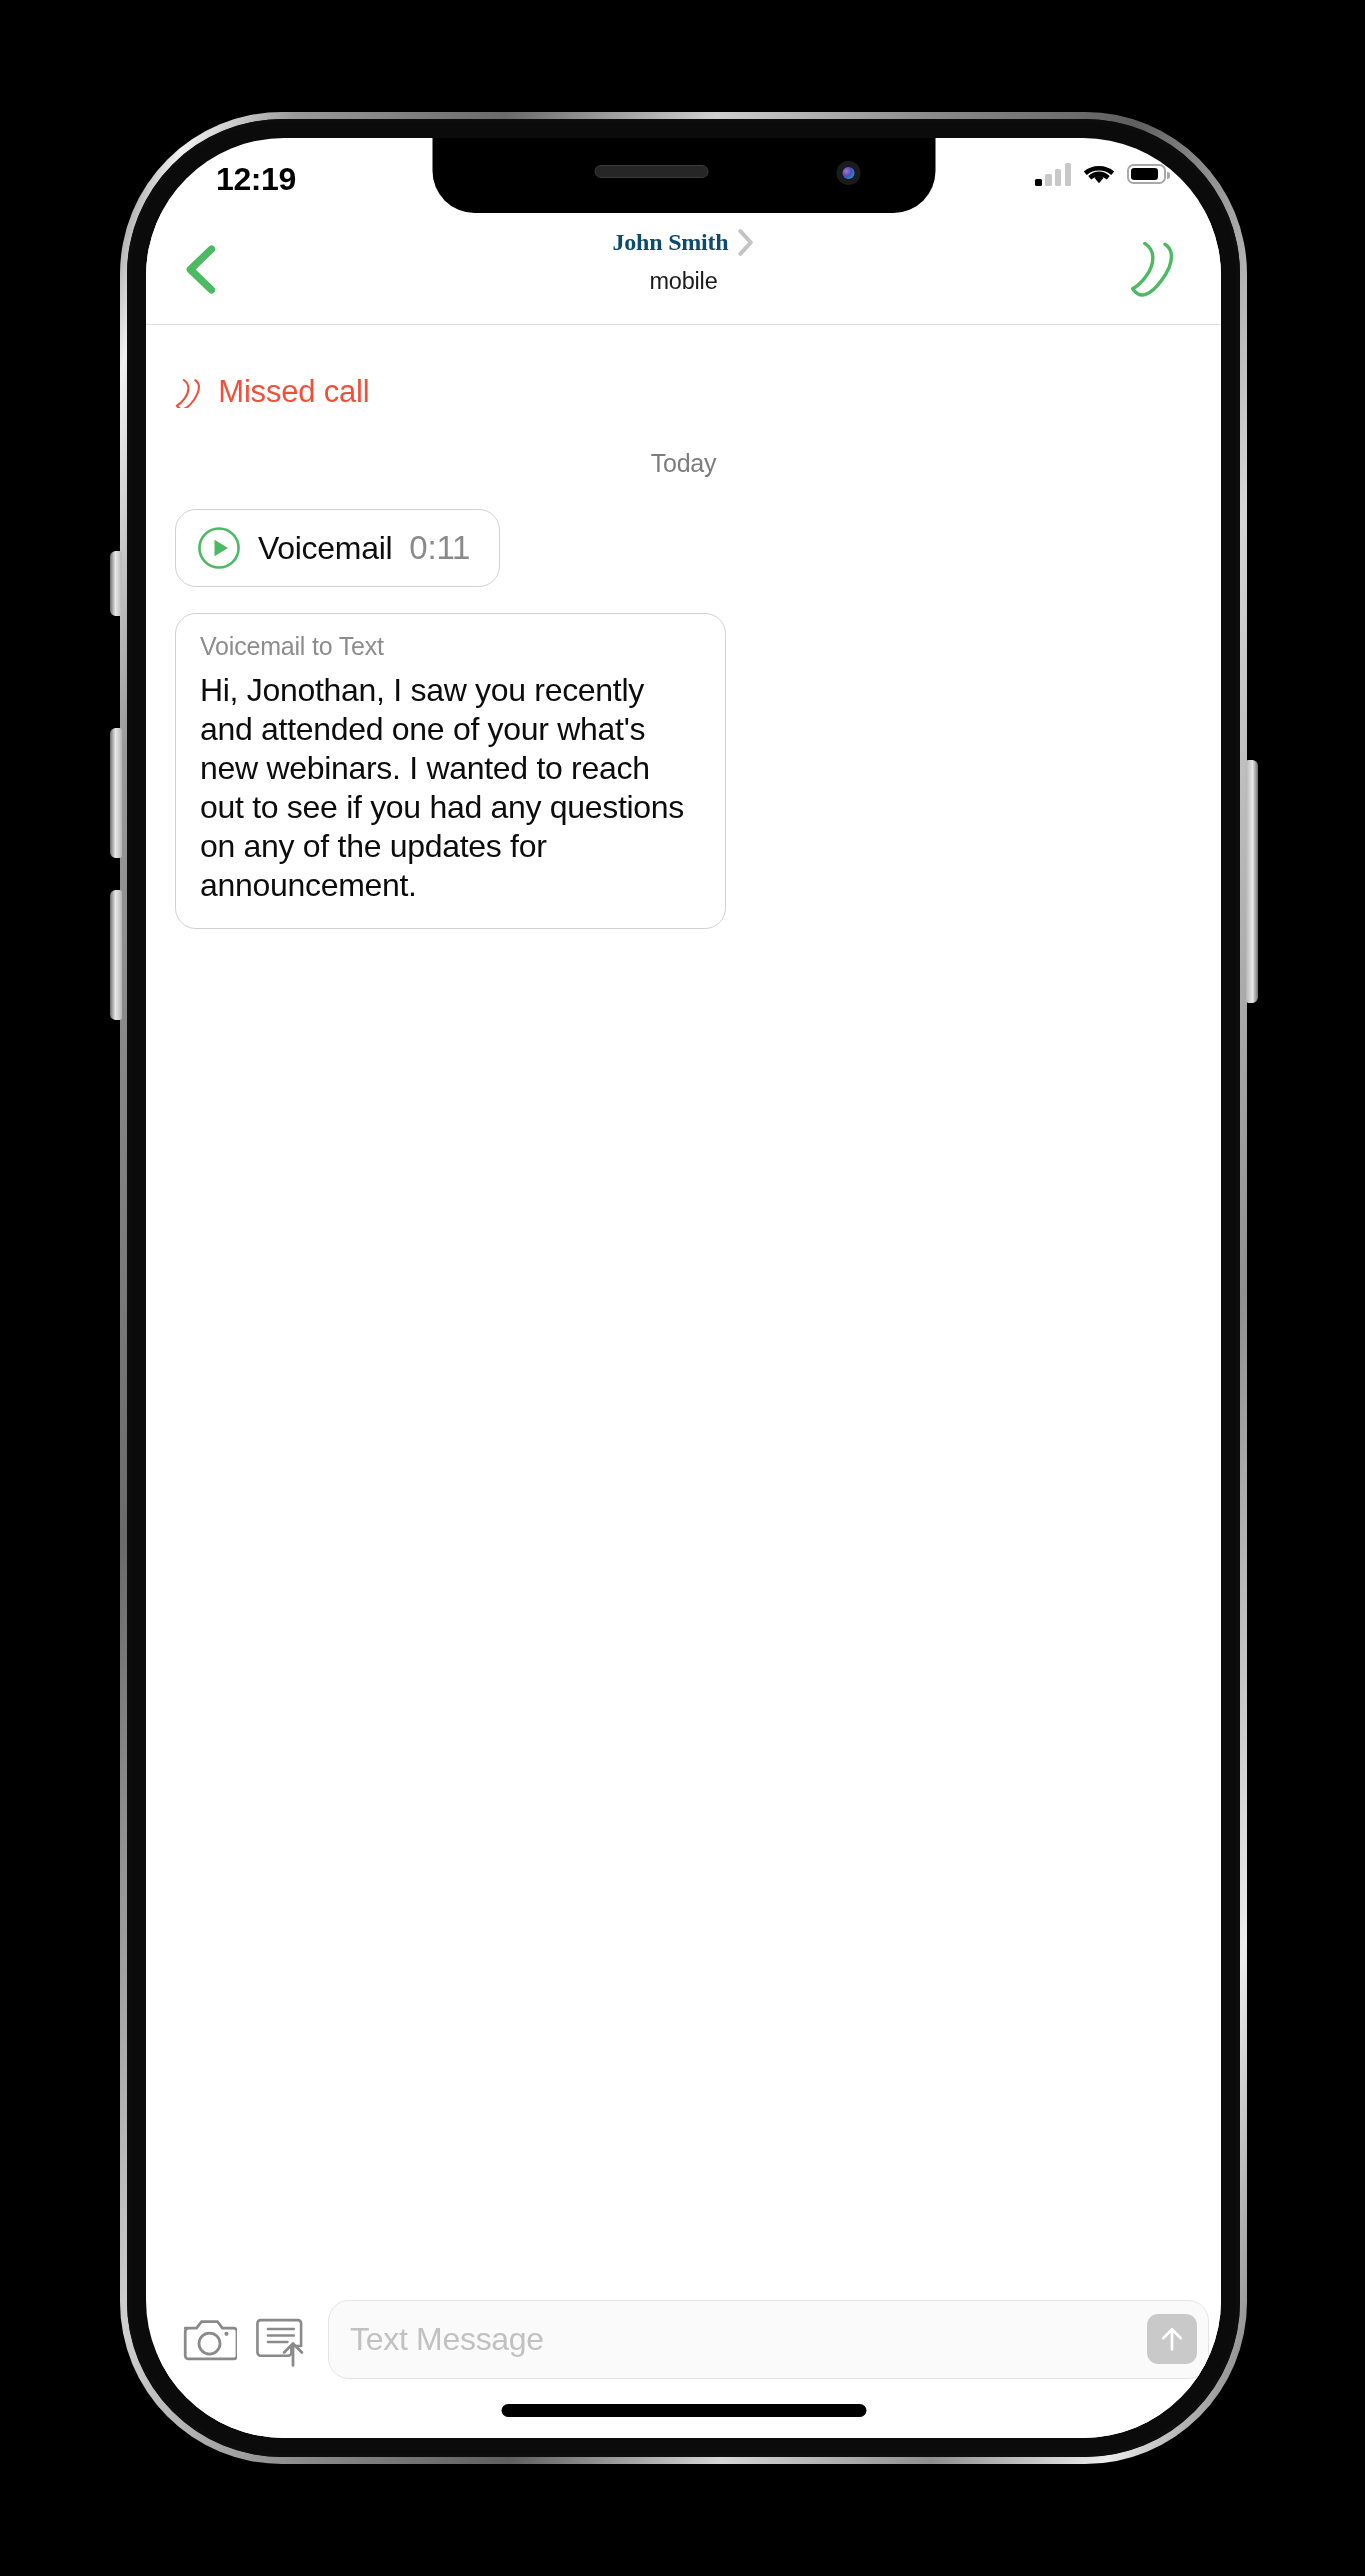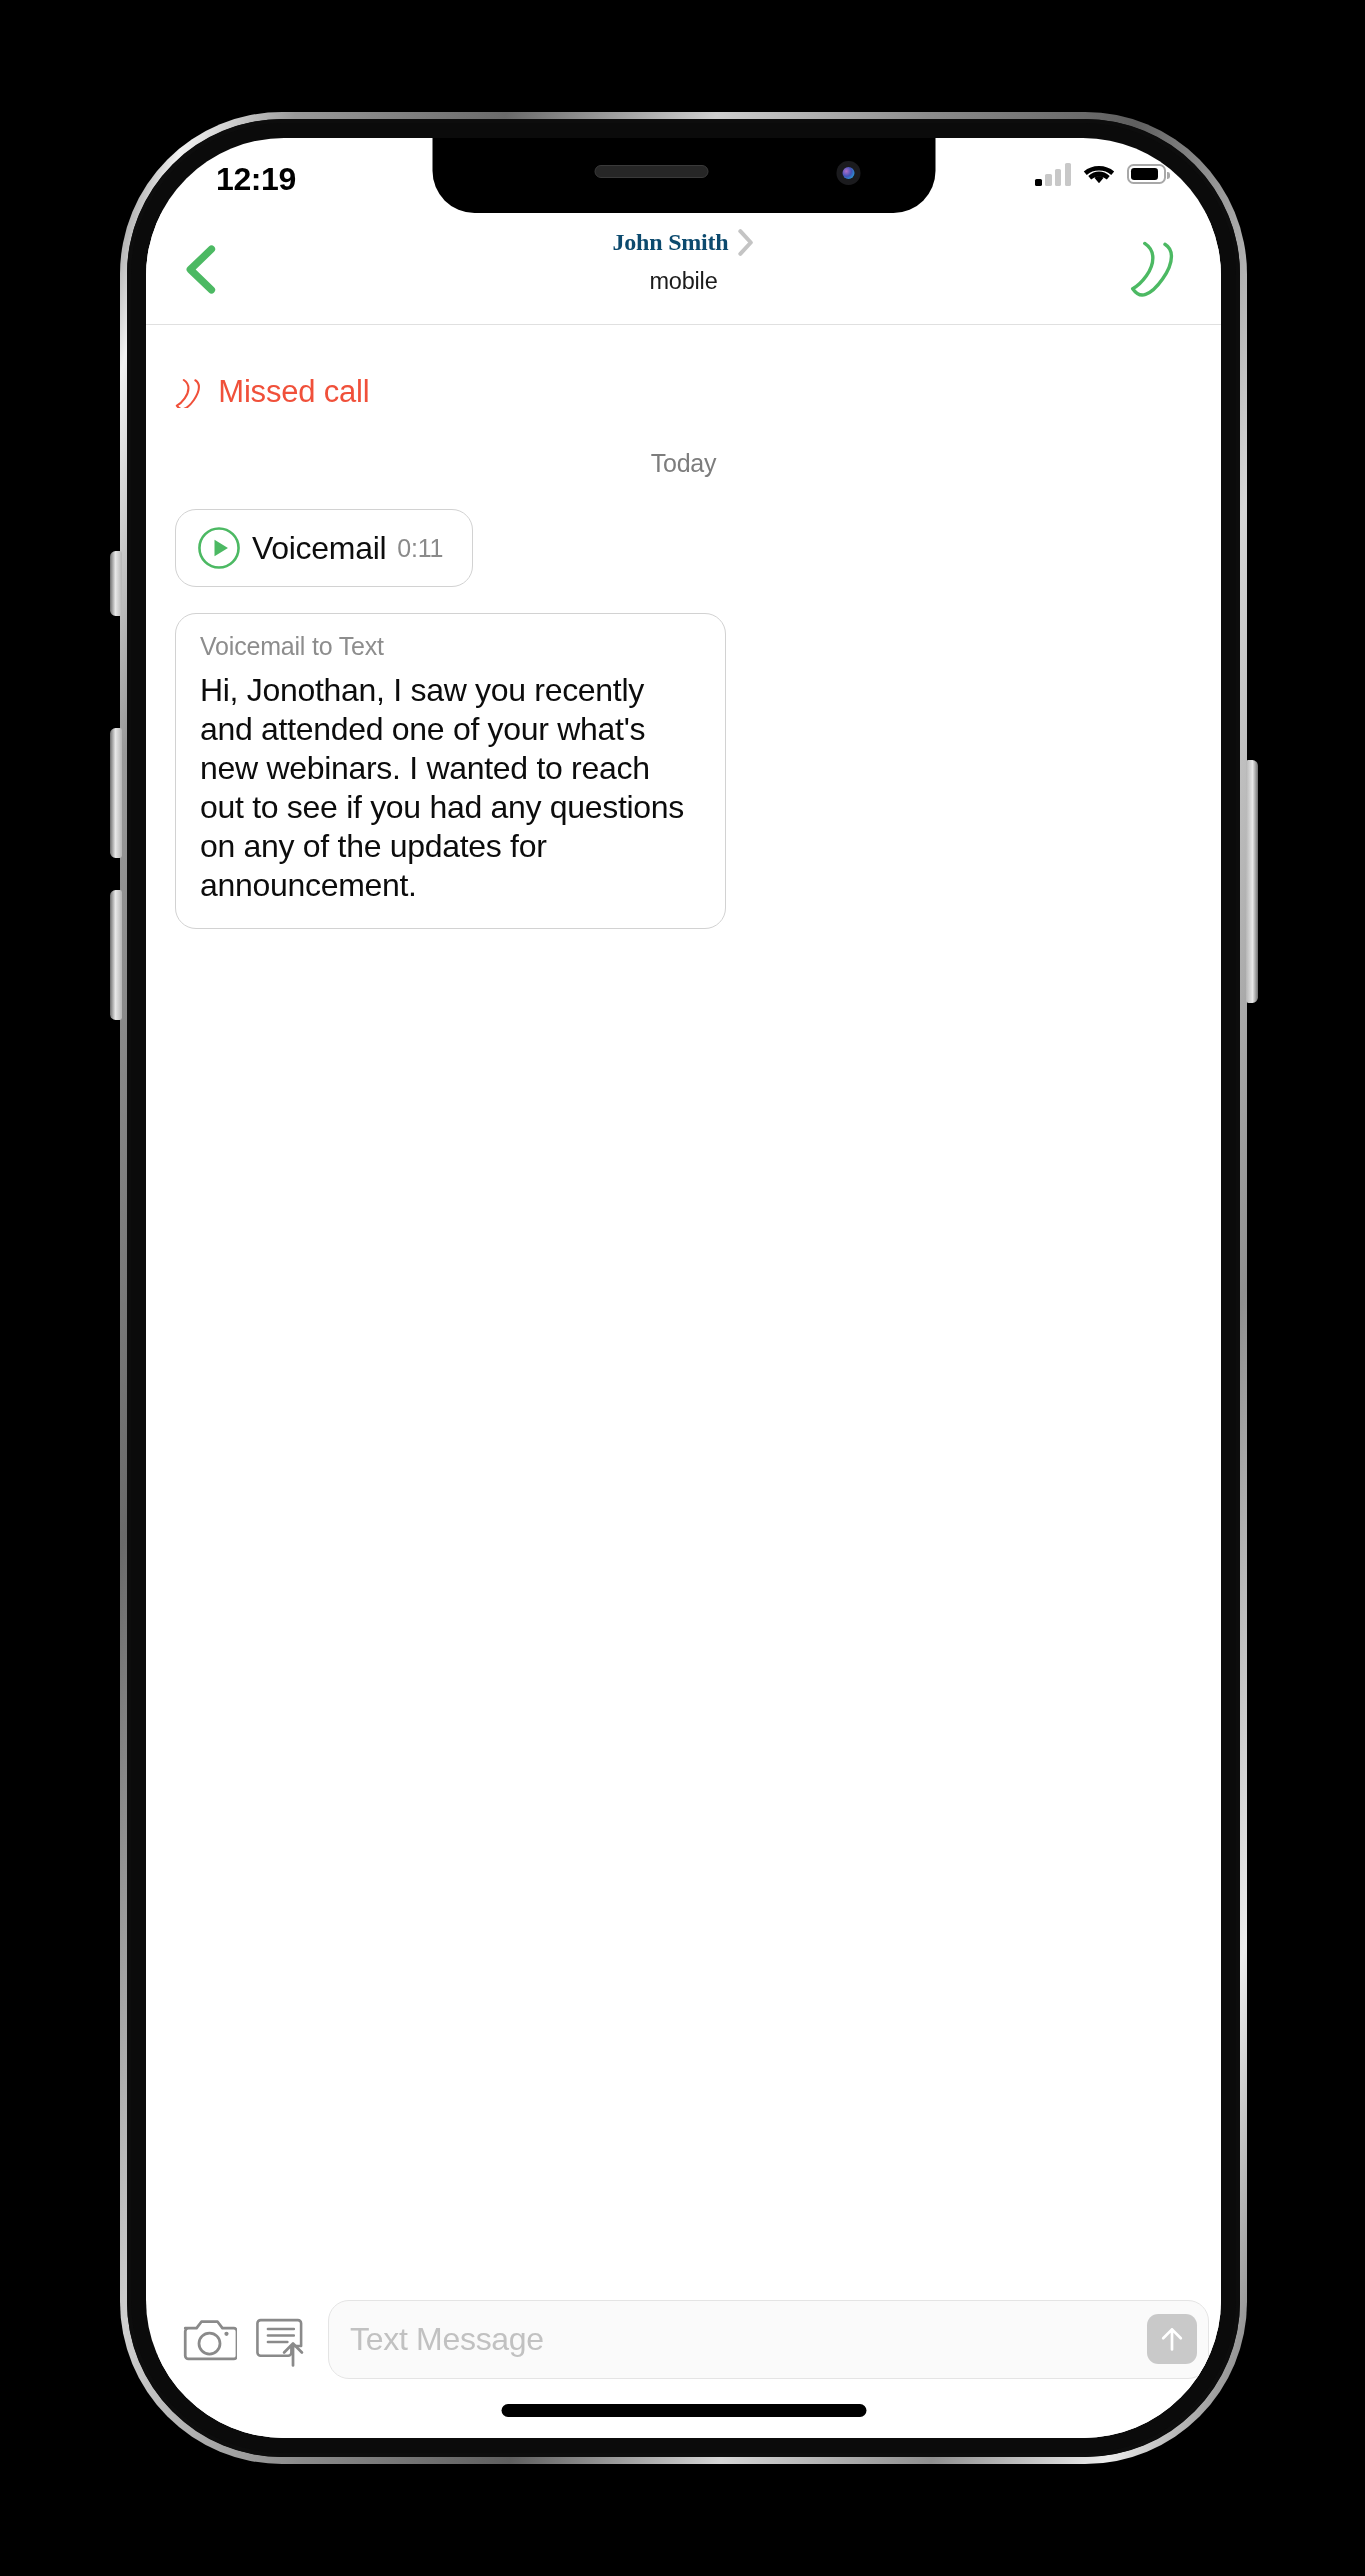--- a/index.html
+++ b/index.html
@@ -274,35 +274,35 @@
     gap: 11.3px;
     margin: 49px 0 0 29px;
     font-size: 31px;
     color: #f0503a;
     letter-spacing: -0.2px;
   }
 
   #voicemail-bubble {
     display: inline-flex;
     align-items: center;
-    gap: 11px;
+    gap: 17px;
     margin: 31px 0 0 29px;
     padding: 16px 29px 16px 21px;
     border: 1.6px solid #d2d2d2;
     border-radius: 21px;
     background: #fff;
     cursor: pointer;
   }
   #voicemail-label {
     font-size: 32px;
     color: #0d0d0d;
     letter-spacing: -0.3px;
   }
   #voicemail-duration {
-    font-size: 25px;
+    font-size: 33px;
     color: #8a8a8a;
     letter-spacing: -0.2px;
   }
 
   #transcript-bubble {
     margin: 26px 0 0 29px;
     width: 551px;
     box-sizing: border-box;
     padding: 18px 24px 23px 24px;
     border: 1.6px solid #d2d2d2;

